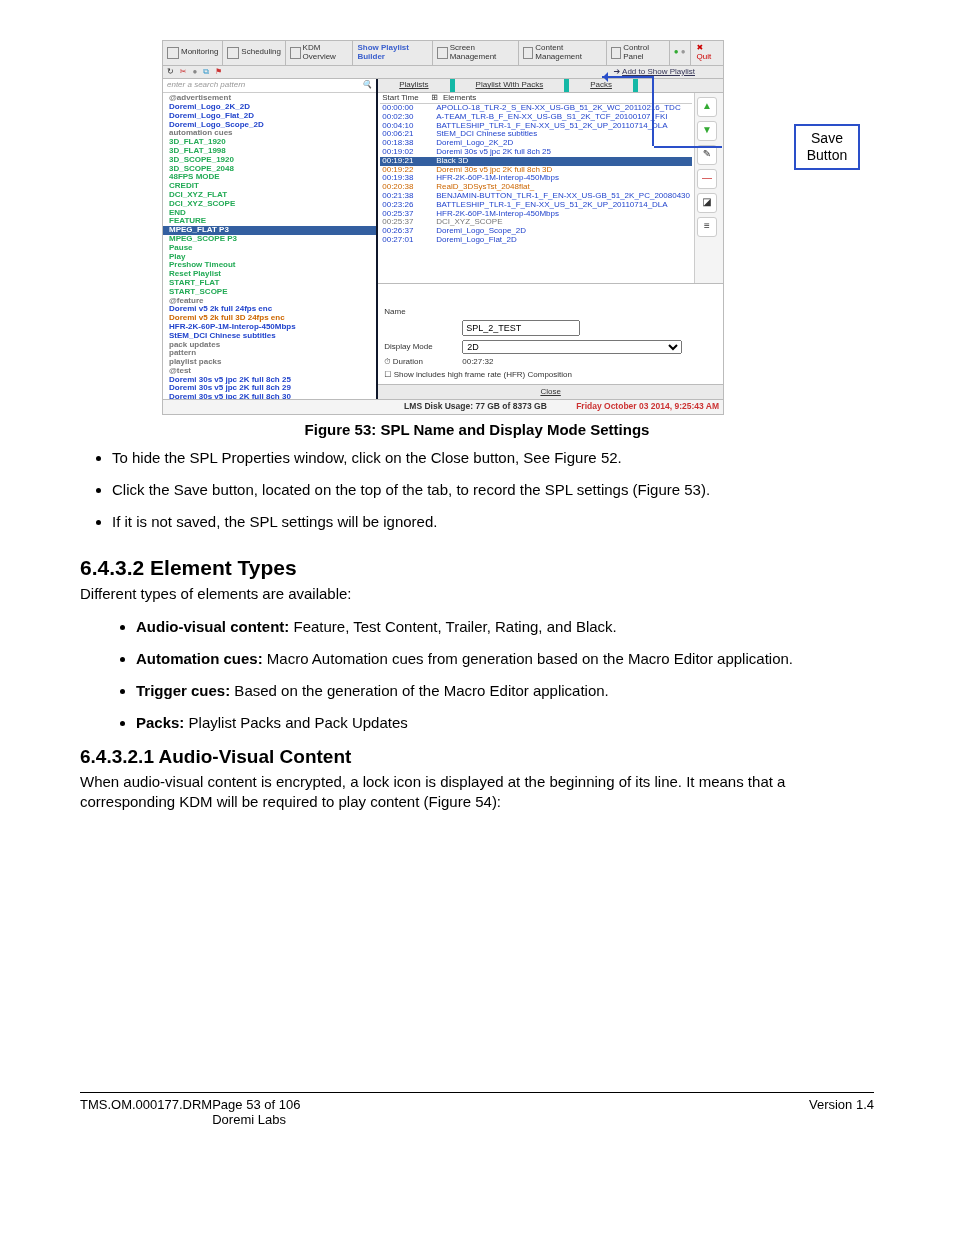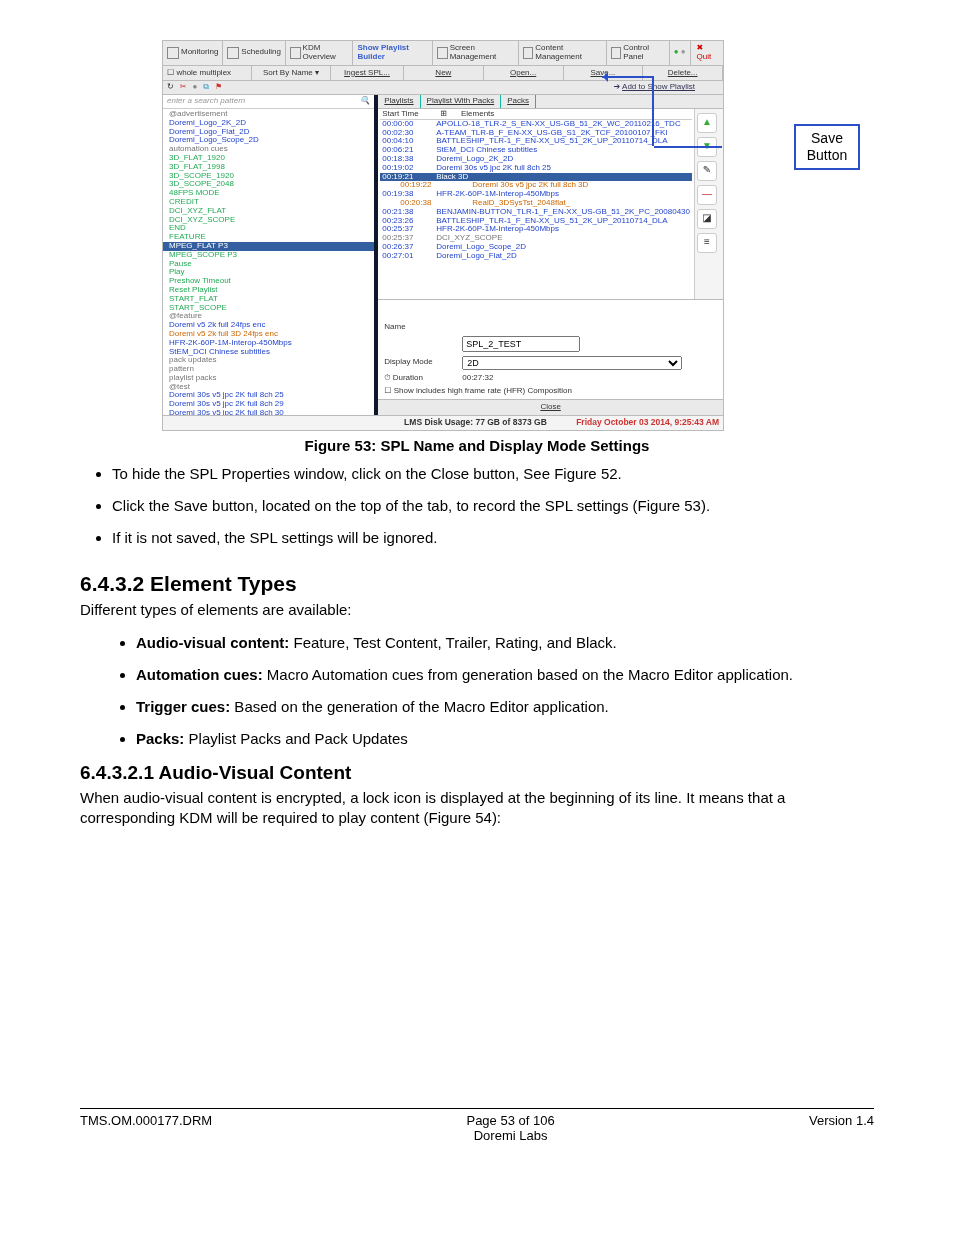--- a/index.html
+++ b/index.html
@@ -16,40 +16,40 @@
   .ss-top { display:flex; border-bottom:1px solid #bbb; background:#eaeaea; }
   .ss-top .tab { padding:3px 4px; border-right:1px solid #bbb; display:flex; align-items:center; gap:2px;}
   .ss-top .spacer { flex:1; }
   .ss-top .tab.highlight { color:#3a5fcd; font-weight:bold;}
   .quit { color:#c00; padding:3px 6px; }
   .ss-row2 { display:flex; border-bottom:1px solid #bbb; background:#eaeaea;}
   .ss-row2 .seg { flex:1; padding:3px 4px; border-right:1px solid #bbb; text-align:center;}
   .ss-row3 { display:flex; border-bottom:1px solid #bbb; background:#eaeaea; padding:2px 4px; gap:6px; align-items:center;}
   .ss-row3 .right { margin-left:auto; color:#335; }
   .ss-body { display:flex; height:320px; background:#fff; }
-  .ss-left { width:220px; border-right:4px solid #0f172a; overflow:hidden; display:flex; flex-direction:column;}
+  .ss-left { width:220px; border-right:2px solid #0f172a; overflow:hidden; display:flex; flex-direction:column;}
   .ss-search { padding:2px 4px; border-bottom:1px solid #ccc; color:#999; font-style:italic; display:flex; justify-content:space-between;}
-  .ss-left-list { overflow:auto; flex:1; padding:1px 0;}
+  .ss-left-list { overflow:auto; flex:1; padding:1px 0;font-weight:bold;}
   .ss-left-list div { padding:0 6px; color:#2a5; font-size:8px; white-space:nowrap;}
   .ss-left-list div.blue { color:#24c; }
   .ss-left-list div.orange { color:#c60; }
   .ss-left-list div.gray { color:#777; }
   .ss-left-list div.hl { background:#335fa0; color:#fff; }
   .ss-right { flex:1; display:flex; flex-direction:column;}
   .ss-tabs { display:flex; border-bottom:1px solid #bbb; background:#eaeaea;}
-  .ss-tabs div { padding:2px 6px; border-right:1px solid #14b8a6;text-align:right;}
+  .ss-tabs div { padding:2px 21px; border-right:5px solid #14b8a6;text-align:right;}
   .ss-elements { flex:1; overflow:auto; padding:1px 2px; font-size:8px; white-space:nowrap;}
   .ss-elements .row { display:flex; gap:10px; padding:0 2px;}
   .ss-elements .row .t { width:44px; color:#24c;}
   .ss-elements .row .n { color:#24c;}
   .ss-elements .row.gray .t,.ss-elements .row.gray .n{color:#777;}
-  .ss-elements .row.orange .t,.ss-elements .row.orange .n{color:#c60;margin-left:18px;}
+  .ss-elements .row.orange .t,.ss-elements .row.orange .n{color:#c60;}
   .ss-elements .row.hl { background:#335fa0; }
   .ss-elements .row.hl .t,.ss-elements .row.hl .n{color:#fff;}
-  .ss-elements .hdr { display:flex; gap:14px; border-bottom:1px solid #ccc; color:#333; padding:0 2px;}
+  .ss-elements .hdr { display:flex; gap:5px; border-bottom:1px solid #ccc; color:#333; padding:0 2px;}
   .ss-elements .hdr .t{width:44px;}
   .ss-iconcol { width:24px; display:flex; flex-direction:column; gap:4px; padding:4px 2px; background:#f4f4f4; border-left:1px solid #ccc;}
   .ss-iconcol span{display:block;width:18px;height:18px;border:1px solid #ccc;border-radius:3px;background:#fff;font-size:10px;text-align:center;line-height:16px;}
   .ss-props { border-top:1px solid #bbb; padding:4px 6px; display:grid; grid-template-columns:70px 1fr; gap:4px 8px; align-items:center;}
   .ss-props input[type=text]{ font-size:9px; padding:1px 2px; width:110px;margin-top:32px;}
   .ss-props select{ font-size:9px; width:220px;}
   .ss-close { text-align:center; padding:3px; border-top:1px solid #bbb; background:#eaeaea; text-decoration:underline;}
   .ss-status { font-size:8.5px; padding:2px 4px; border-top:1px solid #bbb; text-align:right; background:#f4f4f4;}
   .ss-status .clock{ color:#c33; font-weight:bold;padding-left:27px;}
   .callout { position:absolute; top:84px; right:-68px; width:66px; }
@@ -58,21 +58,21 @@
   .fig-caption { text-align:center; font-weight:bold; font-size:15px; margin:4px 0 10px 0;}
   ul.outer { list-style-type: disc; margin:0 0 16px 32px; padding:0;}
   ul.outer > li { margin-bottom:12px; font-size:15px; line-height:1.35;}
   h3 { font-size:21px; font-weight:bold; margin:24px 0 4px 0;}
   .bodytext { margin:0 0 12px 0; font-size:15px; line-height:1.35;}
   ul.inner { list-style-type: disc; margin:0 0 0 56px; padding:0;}
   ul.inner > li { margin-bottom:12px; font-size:15px; line-height:1.35;}
   ul.inner > li .lead { font-weight:bold;}
   h4 { font-size:19px; font-weight:bold; margin:6px 0 4px 0;}
   .footer { position:relative; margin-top:280px; border-top:1px solid #000; padding-top:4px; font-size:13px; display:flex; justify-content:space-between;}
-  .footer .center { text-align:center; flex:1;}
+  .footer .center { flex:1;}
   .icon-sq{display:inline-block;width:10px;height:10px;border:1px solid #888;vertical-align:middle;}
 </style>
 </head>
 <body>
 
 <div class="page">
 
   <div class="screenshot-wrap">
     <div class="screenshot">
 
@@ -105,29 +105,20 @@
             <span>Control Panel</span>
           </div>
         <div class="spacer"></div>
         <div class="tab">
             <span style="color:#3a3">●</span> 
             <span style="color:#999">●</span>
           </div>
         <div class="quit">✖ <span>Quit</span></div>
       </div>
 
-      <div class="ss-row2">
-        <div class="seg" style="flex:0 0 80px;text-align:left">☐ <span>whole multiplex</span></div>
-        <div class="seg" style="flex:0 0 70px"><span>Sort By Name</span> ▾</div>
-        <div class="seg" style="flex:0 0 64px"><u>Ingest SPL...</u></div>
-        <div class="seg"><u>New</u></div>
-        <div class="seg"><u>Open...</u></div>
-        <div class="seg"><u>Save...</u></div>
-        <div class="seg"><u>Delete...</u></div>
-      </div>
 
       <div class="ss-row3">
         <span>↻</span>
         <span style="color:#c33">✂</span>
         <span style="color:#888">●</span>
         <span style="color:#39c">⧉</span>
         <span style="color:#c33">⚑</span>
         <span class="right">➔ <u>Add to Show Playlist</u></span>
         <span style="flex:0 0 12px"></span>
         <span style="display:flex;gap:0;">

